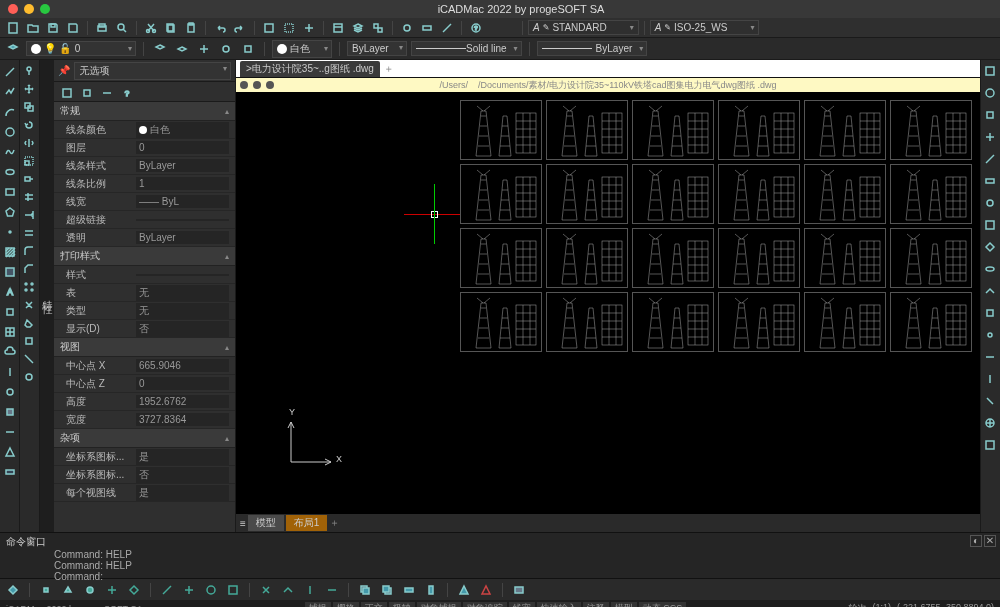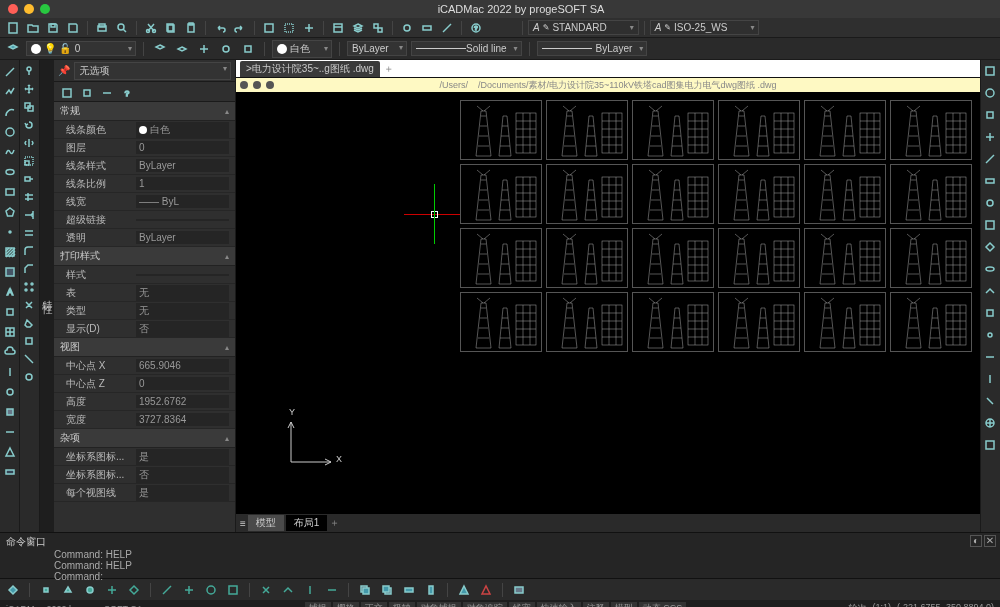--- a/index.html
+++ b/index.html
@@ -51,21 +51,21 @@
 .crosshair::after { content: ""; position: absolute; width: 1px; height: 60px; background: #0c0; top: -30px; }
 .crosshair .box { position: absolute; width: 7px; height: 7px; border: 1px solid #fff; left: -3px; top: -3px; }
 .ucs { position: absolute; left: 45px; bottom: 40px; color: #ccc; font-size: 9px; }
 .ucs svg { stroke: #ccc; fill: none; }
 
 .grid-thumbs { position: absolute; right: 8px; top: 8px; display: grid; grid-template-columns: repeat(6, 82px); gap: 4px; }
 .thumb { height: 60px; border: 1px solid #555; background: #000; position: relative; overflow: hidden; }
 .thumb .tower { position: absolute; stroke: #aaa; fill: none; stroke-width: 0.5; }
 
 .model-tabs { height: 18px; background: #2a2a2a; display: flex; align-items: center; gap: 2px; padding: 0 4px; font-size: 10px; }
-.model-tab { background: #000000; padding: 1px 8px; }
+.model-tab { background: #a16207; padding: 1px 8px; }
 .model-tab.active { background: #4a4a4a; }
 
 .right-tools { width: 20px; background: #2a2a2a; border-left: 1px solid #1a1a1a; display: flex; flex-direction: column; }
 .right-tools .tb-icon { height: 22px; }
 
 .cmd-panel { height: 46px; background: #252525; border-top: 1px solid #111; padding: 2px 6px; display: flex; flex-direction: column; font-size: 10px; color: #aaa; position: relative; font-family: monospace; }
 .cmd-title { font-size: 10px; color: #ccc; }
 .cmd-line { font-size: 10px; margin-left: 48px; }
 .cmd-close { position: absolute; right: 4px; top: 2px; display: flex; gap: 2px; }
 

